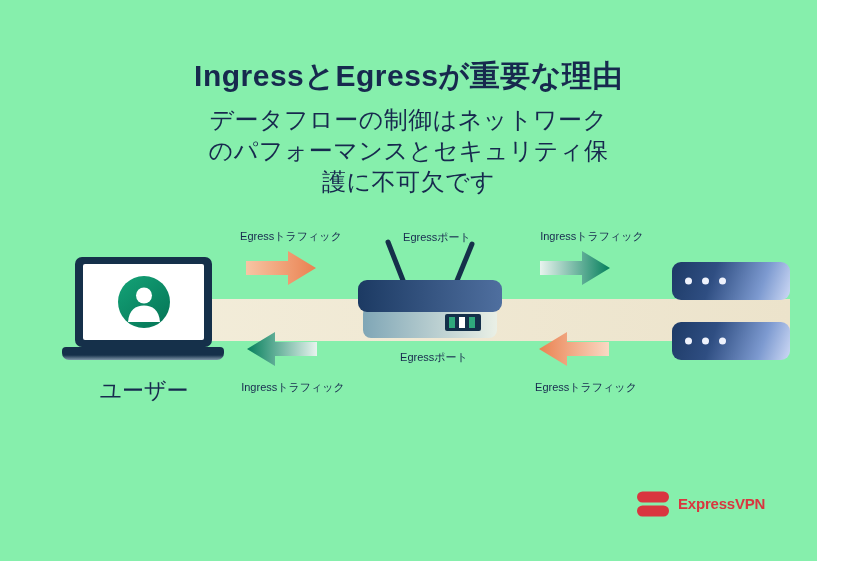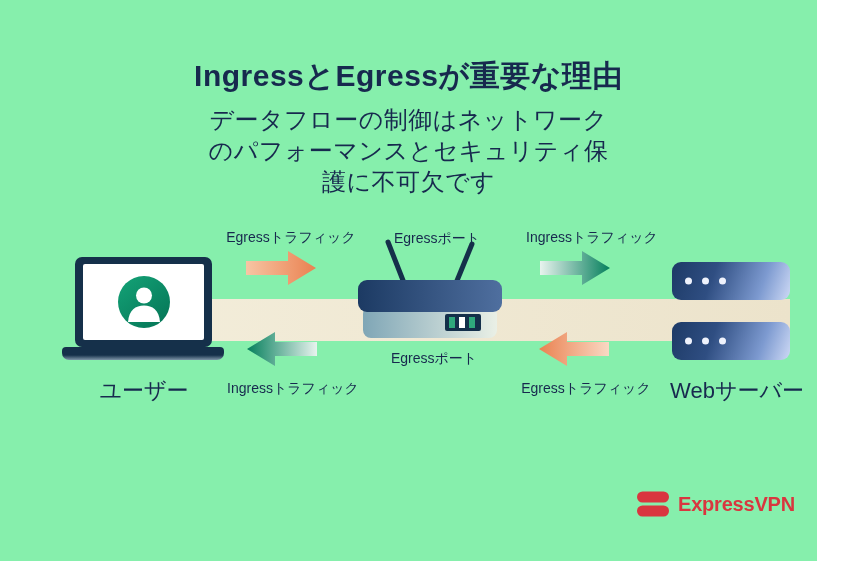--- a/index.html
+++ b/index.html
@@ -11,21 +11,21 @@
   .title{position:absolute;top:56px;left:0;width:100%;text-align:center;
     font-size:30px;font-weight:700;letter-spacing:.5px;}
   .subtitle{position:absolute;top:104px;left:50%;transform:translateX(-50%);
     width:400px;text-align:center;font-size:24px;font-weight:500;line-height:1.3;
     letter-spacing:.5px;}
   
   .band{position:absolute;left:142px;top:299px;width:648px;height:42px;
     background:linear-gradient(90deg,#f3edda 0%,#ece3cb 100%);}
   
   .label{position:absolute;transform:translateX(-50%);white-space:nowrap;
-    font-size:14px;font-weight:500;}
+    font-size:11px;font-weight:500;}
   .label.big{font-size:22px;}
   
   .laptop-screen{position:absolute;left:75px;top:257px;width:137px;height:90px;
     background:#15304a;border-radius:7px;}
   .laptop-screen-inner{position:absolute;left:8px;top:7px;right:8px;bottom:7px;
     background:#ffffff;border-radius:2px;}
   .avatar{position:absolute;left:50%;top:50%;transform:translate(-50%,-50%);
     width:52px;height:52px;border-radius:50%;overflow:hidden;
     background:linear-gradient(140deg,#14a377 0%,#077a5a 85%);}
   .avatar svg{display:block;width:52px;height:52px;}
@@ -34,21 +34,21 @@
     background:linear-gradient(180deg,#15304a 0%,#15304a 62%,#7e95a8 100%);}
   
   .svg-abs{position:absolute;display:block;}
   
   .server-unit{position:absolute;left:672px;width:118px;height:38px;border-radius:9px;
     background:linear-gradient(110deg,#1d3a66 0%,#2f4e82 35%,#7d9ad0 75%,#cdd9f5 100%);}
   .dots{position:absolute;left:13px;top:50%;transform:translateY(-50%);display:flex;gap:10px;}
   .dot{width:7px;height:7px;border-radius:50%;background:#eef2fc;}
   
   .brand{position:absolute;left:636px;top:489px;display:flex;align-items:center;gap:8px;}
-  .brand-name{font-size:20px;font-weight:700;color:#d9363f;letter-spacing:-.2px;
+  .brand-name{font-size:15px;font-weight:700;color:#d9363f;letter-spacing:-.2px;
     line-height:30px;}
 </style>
 </head>
 <body>
 
 <div class="canvas">
 
   <div class="title">IngressとEgressが重要な理由</div>
   <div class="subtitle">データフローの制御はネットワークのパフォーマンスとセキュリティ保護に不可欠です</div>
 
@@ -143,21 +143,20 @@
       <span class="dot"></span>
         <span class="dot"></span>
         <span class="dot"></span>
     </div>
   </div>
 
   <div class="label big" style="left:144px;top:376px;">ユーザー</div>
   <div class="label" style="left:293px;top:380px;">Ingressトラフィック</div>
   <div class="label" style="left:434px;top:350px;">Egressポート</div>
   <div class="label" style="left:586px;top:380px;">Egressトラフィック</div>
-  <div class="label big" style="left:737px;top:376px;">Webサーバー</div>
 
   <div class="brand">
     <svg width="34" height="30" viewBox="0 0 34 30">
       <rect x="1" y="2.5" width="32" height="11" rx="5.5" fill="#d9363f"></rect>
       <rect x="1" y="16.5" width="32" height="11" rx="5.5" fill="#d9363f"></rect>
     </svg>
     <span class="brand-name">ExpressVPN</span>
   </div>
 
 </div>

